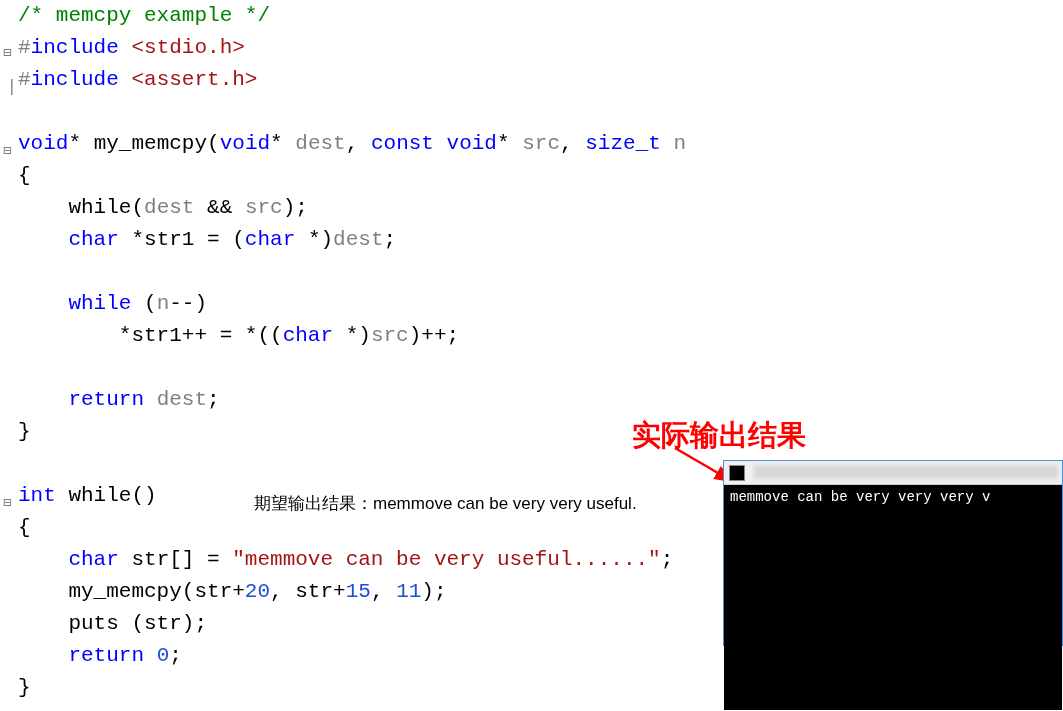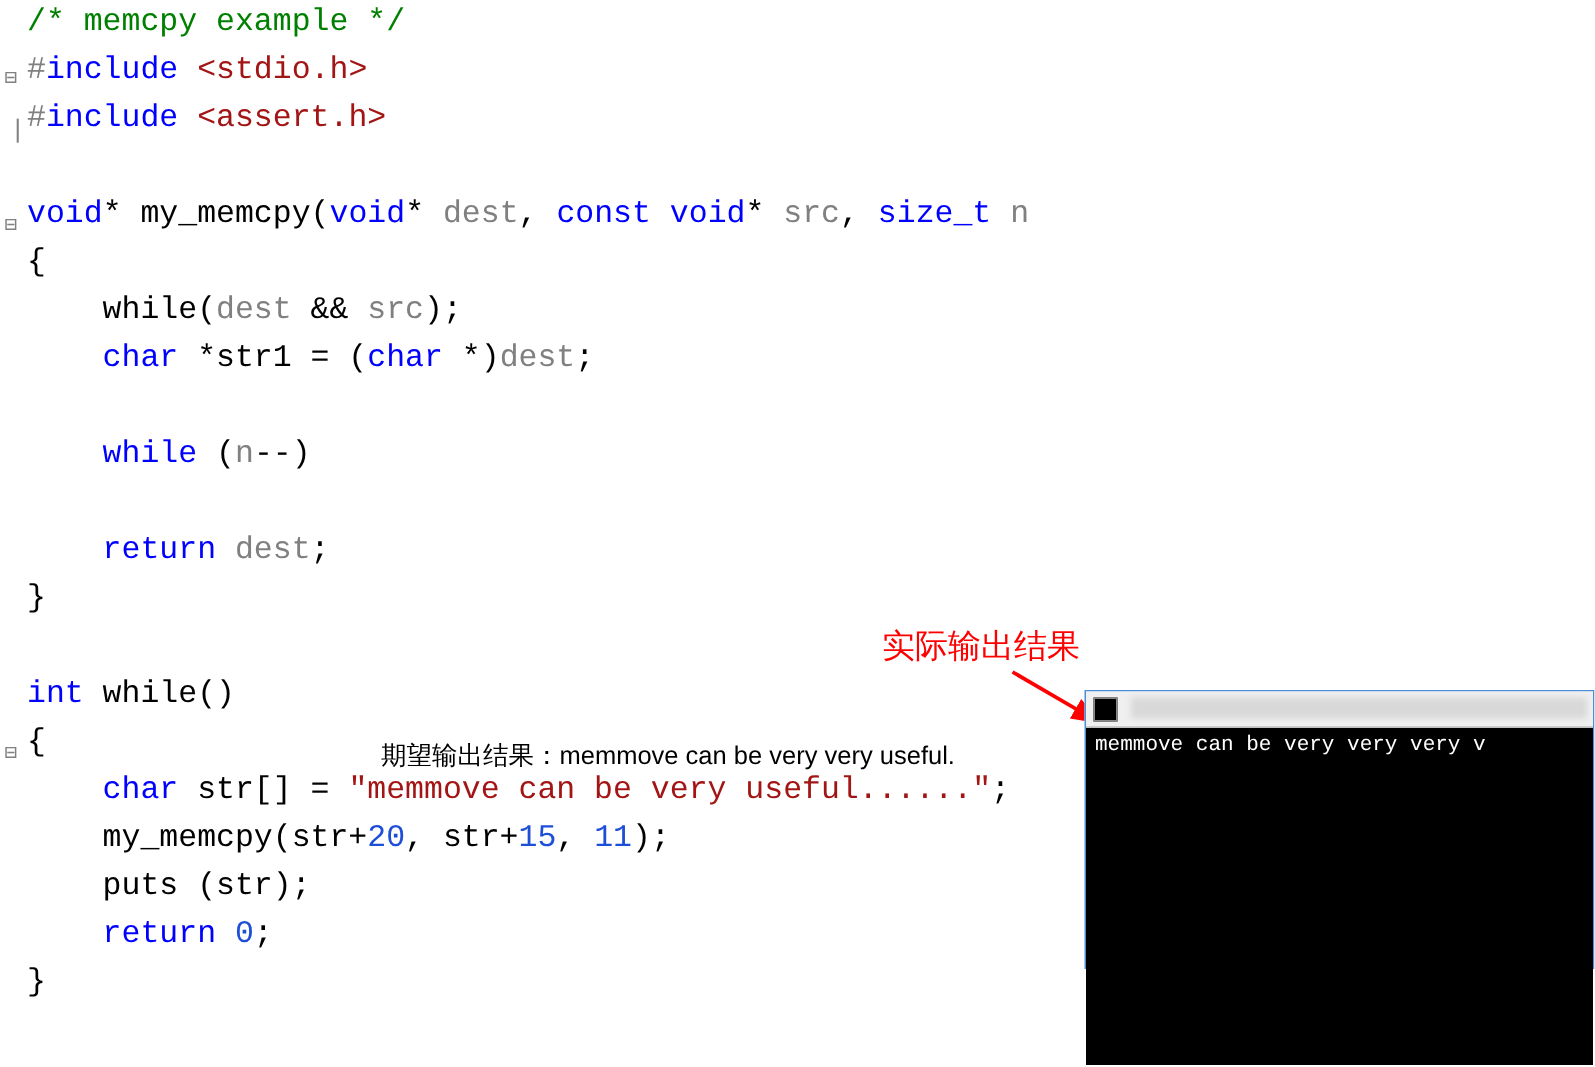--- a/index.html
+++ b/index.html
@@ -62,26 +62,26 @@
     .annotation-expected {
       position: absolute;
       left: 254px;
       top: 492px;
       font-family: "Microsoft YaHei", Arial, sans-serif;
       font-size: 17px;
       color: #000000;
     }
     .annotation-actual {
       position: absolute;
-      left: 588px;
+      left: 632px;
       top: 416px;
       font-family: "SimSun", "Microsoft YaHei", Arial, sans-serif;
-      font-size: 22px;
+      font-size: 29px;
       color: #ff0000;
-      font-weight: normal;
+      font-weight: bold;
     }
     .arrow {
       position: absolute;
       left: 665px;
       top: 438px;
       width: 80px;
       height: 50px;
     }
     .console-window {
       position: absolute;
@@ -138,20 +138,21 @@
   <div class="line"><span class="comment">/* memcpy example */</span></div>
   <div class="line"><span class="preprocessor">#</span><span class="keyword">include</span><span class="identifier"> </span><span class="include-bracket">&lt;stdio.h&gt;</span></div>
   <div class="line"><span class="preprocessor">#</span><span class="keyword">include</span><span class="identifier"> </span><span class="include-bracket">&lt;assert.h&gt;</span></div>
   <div class="line"></div>
   <div class="line"><span class="type">void</span><span class="operator">*</span><span class="identifier"> my_memcpy</span><span class="paren">(</span><span class="type">void</span><span class="operator">*</span><span class="gray-identifier"> dest</span><span class="punct">, </span><span class="type">const void</span><span class="operator">*</span><span class="gray-identifier"> src</span><span class="punct">, </span><span class="size-t">size_t </span><span class="n-param">n</span></div>
   <div class="line"><span class="brace">{</span></div>
   <div class="line"><span class="identifier">    while</span><span class="paren">(</span><span class="gray-identifier">dest</span><span class="operator"> &amp;&amp; </span><span class="gray-identifier">src</span><span class="paren">)</span><span class="punct">;</span></div>
   <div class="line"><span class="type">    char </span><span class="operator">*</span><span class="identifier">str1 = (</span><span class="type">char </span><span class="operator">*</span><span class="paren">)</span><span class="gray-identifier">dest</span><span class="punct">;</span></div>
   <div class="line"></div>
   <div class="line"><span class="keyword">    while </span><span class="paren">(</span><span class="gray-identifier">n</span><span class="operator">--)</span></div>
+  <div class="line"><span class="identifier">        *str1++ = *((</span><span class="type">char </span><span class="operator">*</span><span class="paren">)</span><span class="gray-identifier">src</span><span class="identifier">)++;</span></div>
   <div class="line"></div>
   <div class="line"><span class="keyword">    return </span><span class="gray-identifier">dest</span><span class="punct">;</span></div>
   <div class="line"><span class="brace">}</span></div>
   <div class="line"></div>
   <div class="line"><span class="type">int</span><span class="identifier"> while()</span></div>
   <div class="line"><span class="brace">{</span></div>
   <div class="line"><span class="type">    char </span><span class="identifier">str[] = </span><span class="string">"memmove can be very useful......"</span><span class="punct">;</span></div>
   <div class="line"><span class="identifier">    my_memcpy(str+</span><span class="number">20</span><span class="identifier">, str+</span><span class="number">15</span><span class="identifier">, </span><span class="number">11</span><span class="identifier">);</span></div>
   <div class="line"><span class="identifier">    puts (str);</span></div>
   <div class="line"><span class="keyword">    return </span><span class="number">0</span><span class="punct">;</span></div>

